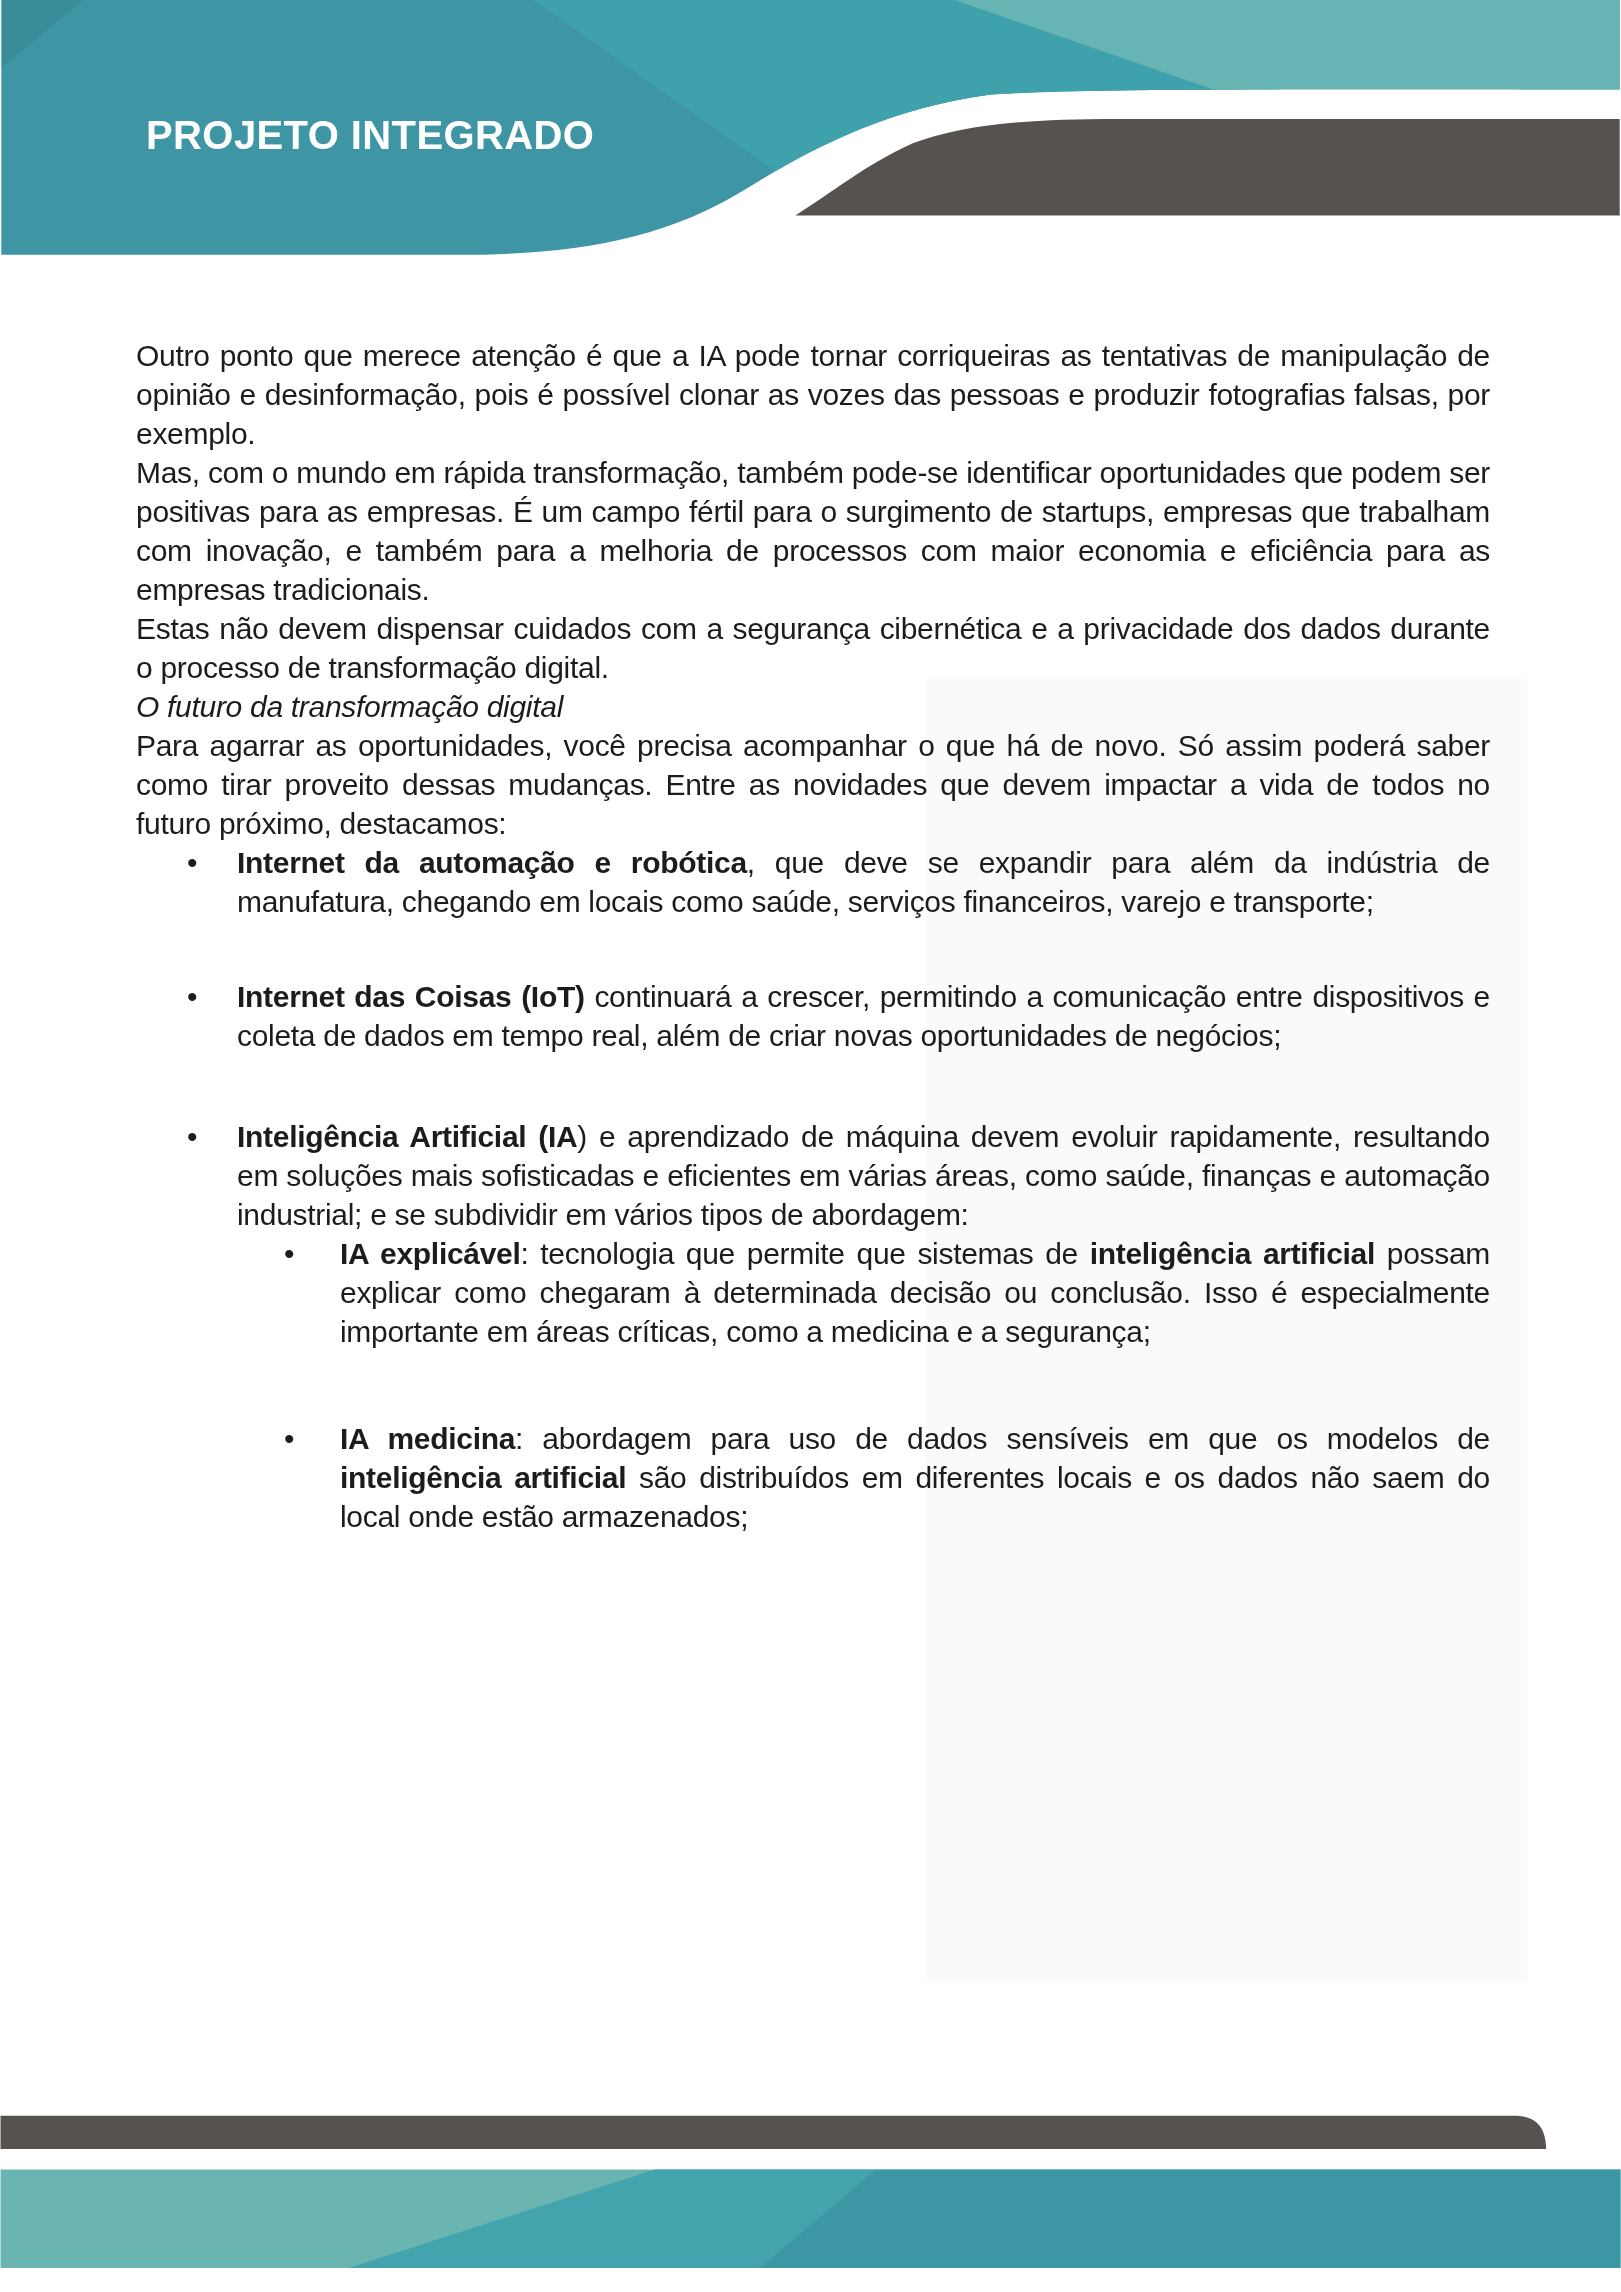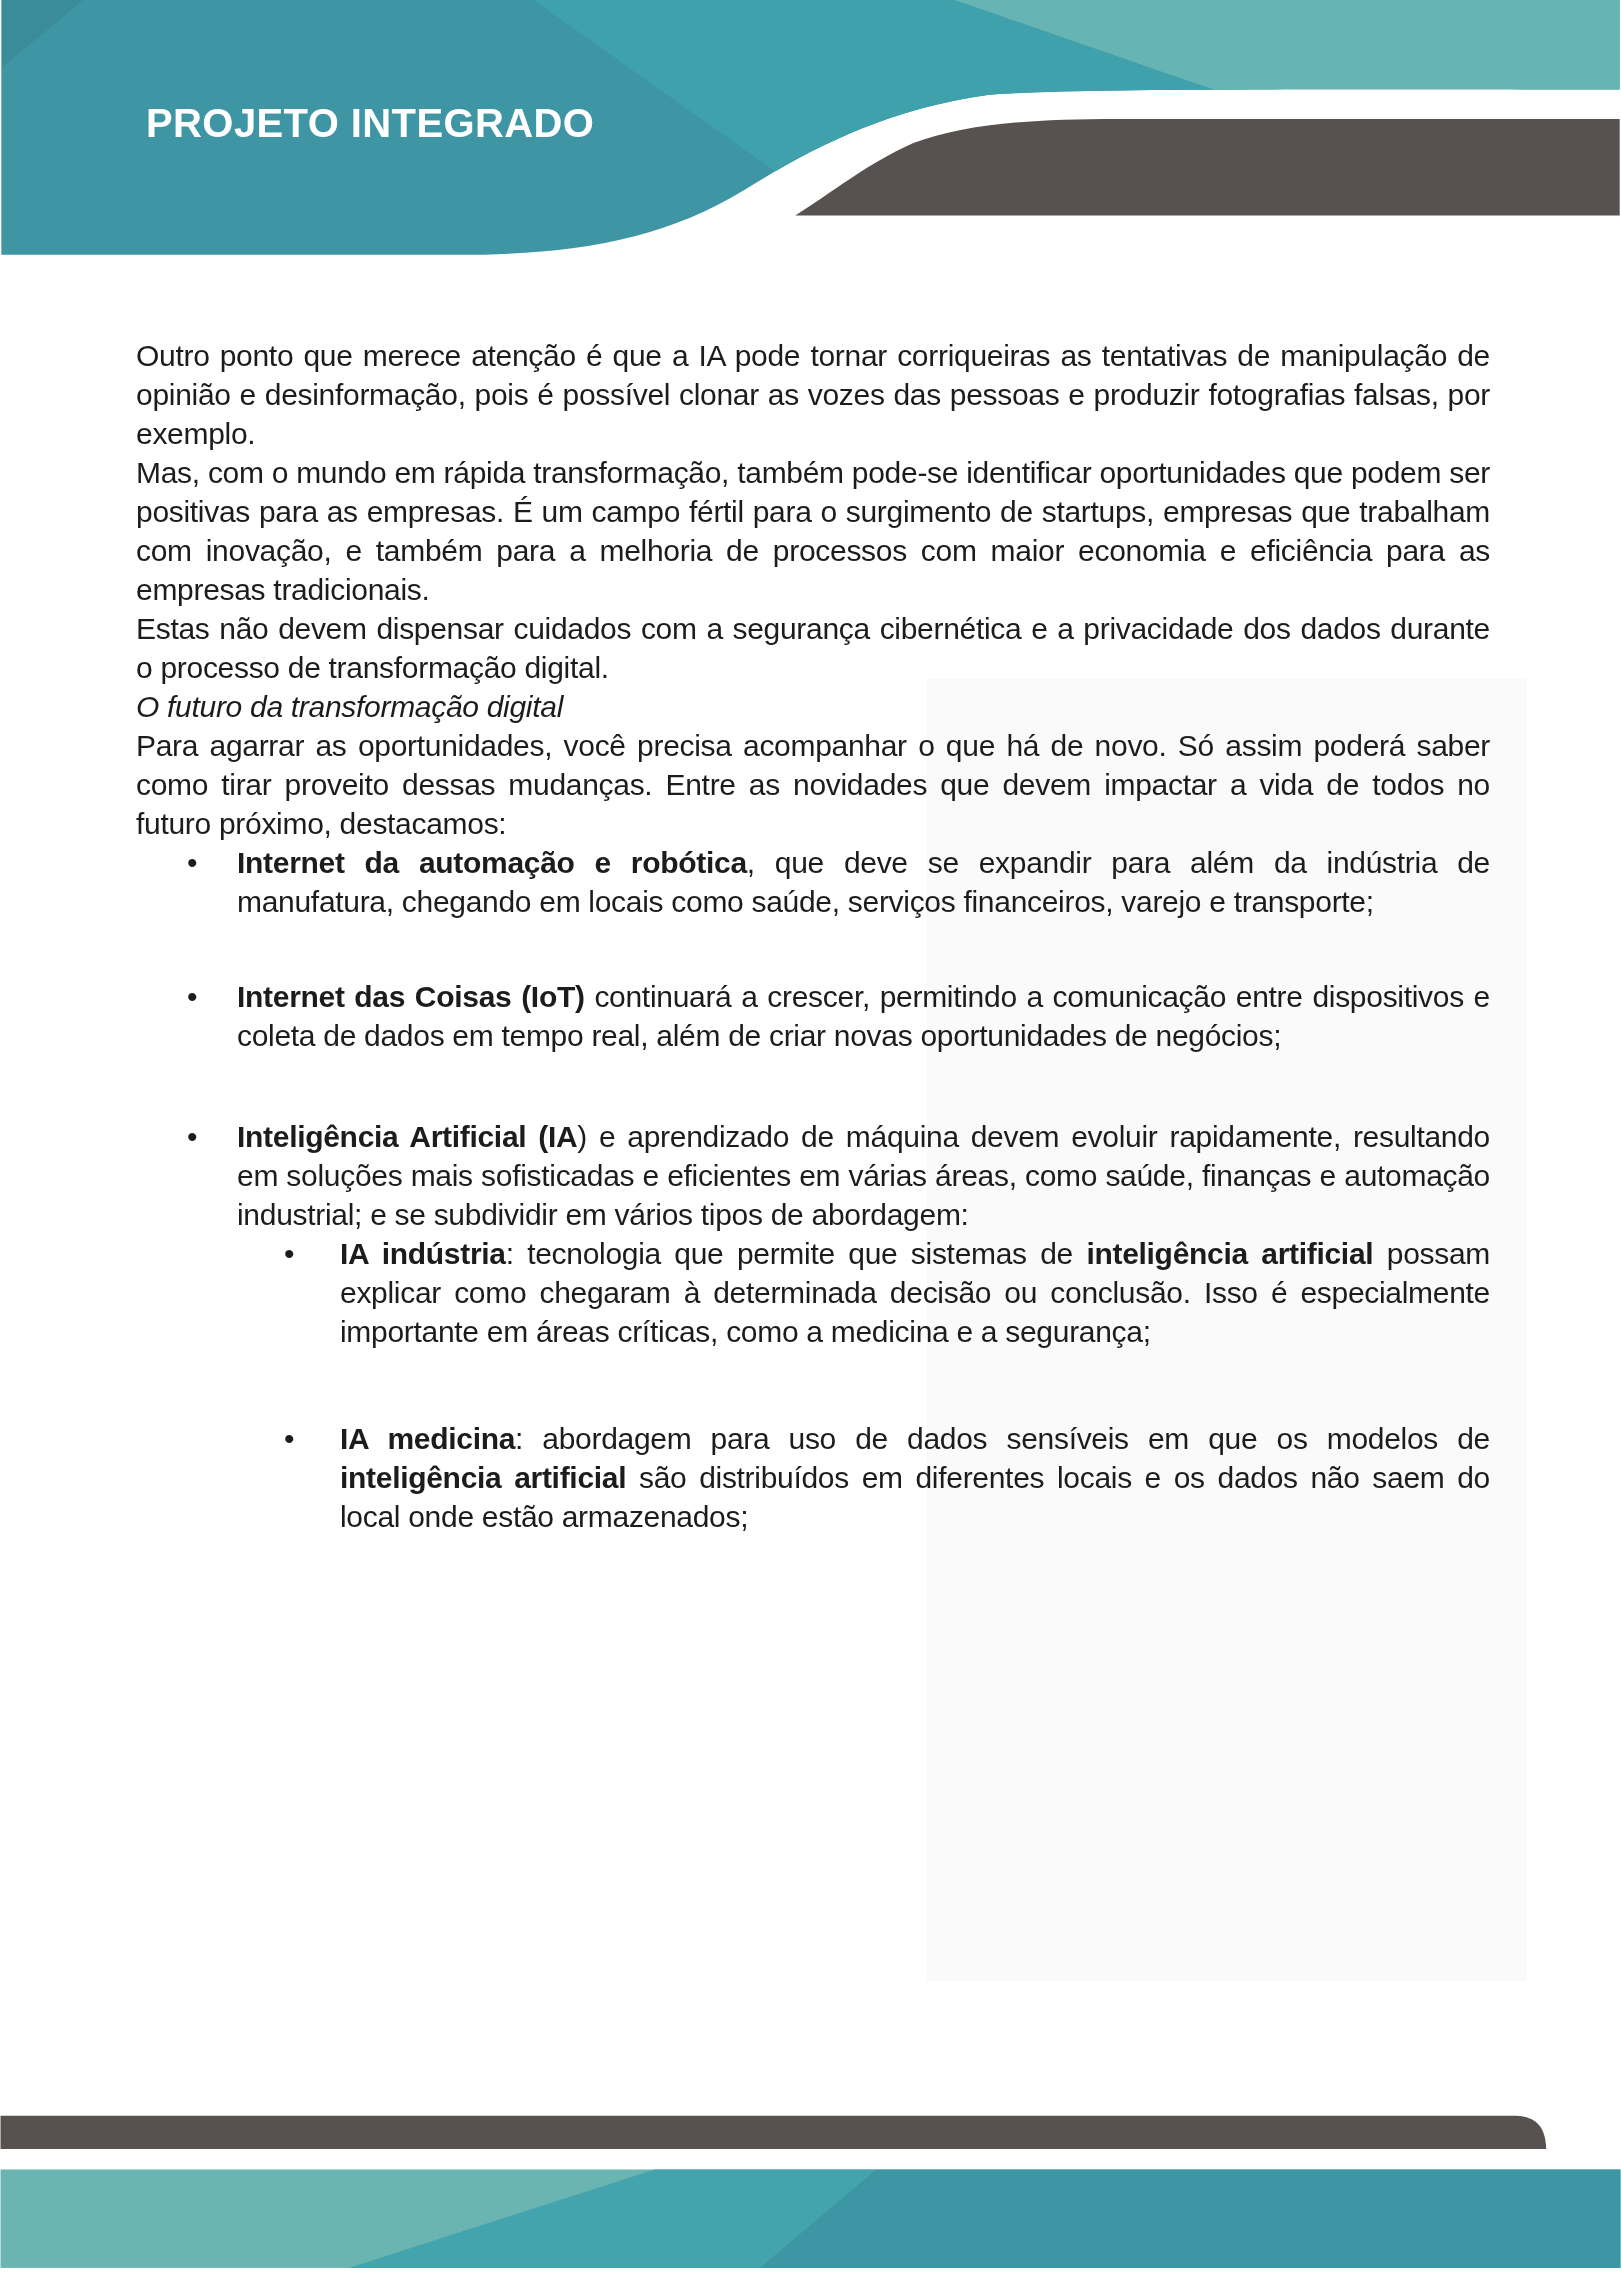--- a/index.html
+++ b/index.html
@@ -7,21 +7,21 @@
     position:relative;
     width:1621px;height:2293px;
     background:#ffffff;
     overflow:hidden;
     font-family:"Liberation Sans", sans-serif;
     color:#1c1c1c;
   }
   .header-banner{position:absolute;top:0;left:0;width:1621px;height:304px;}
   .header-banner svg{display:block;}
   .page-title{
-    position:absolute;left:146px;top:100px;
+    position:absolute;left:146px;top:112px;
     font-size:40px;font-weight:700;line-height:47px;
     color:#ffffff;letter-spacing:0.4px;
   }
   .content{
     position:absolute;left:136px;top:336px;width:1354px;
     font-size:30px;line-height:39px;letter-spacing:-0.01em;
   }
   .content p{margin:0;text-align:justify;}
   .italic-heading{font-style:italic;text-align:center;}
   ul.blist{list-style:none;margin:0;padding:0;}
@@ -84,21 +84,21 @@
 
     <p class="mt62">Para agarrar as oportunidades, você precisa acompanhar o que há de novo. Só assim poderá saber como tirar proveito dessas mudanças. Entre as novidades que devem impactar a vida de todos no futuro próximo, destacamos:</p>
 
     <ul class="blist level1 mt73">
       <li><span class="marker">•</span><span class="bold">Internet da automação e robótica</span><span>, que deve se expandir para além da indústria de manufatura, chegando em locais como saúde, serviços financeiros, varejo e transporte;</span></li>
       <li class="mt63"><span class="marker">•</span><span class="bold">Internet das Coisas (IoT)</span><span> continuará a crescer, permitindo a comunicação entre dispositivos e coleta de dados em tempo real, além de criar novas oportunidades de negócios;</span></li>
       <li class="mt69"><span class="marker">•</span><span class="bold">Inteligência Artificial (IA</span><span>) e aprendizado de máquina devem evoluir rapidamente, resultando em soluções mais sofisticadas e eficientes em várias áreas, como saúde, finanças e automação industrial; e se subdividir em vários tipos de abordagem:</span></li>
     </ul>
 
     <ul class="blist level2 mt73">
-      <li><span class="marker">•</span><span class="bold">IA indústria</span><span>: tecnologia que permite que sistemas de </span><span class="bold">inteligência artificial</span><span> possam explicar como chegaram à determinada decisão ou conclusão. Isso é especialmente importante em áreas críticas, como a medicina e a segurança;</span></li>
+      <li><span class="marker">•</span><span class="bold">IA explicável</span><span>: tecnologia que permite que sistemas de </span><span class="bold">inteligência artificial</span><span> possam explicar como chegaram à determinada decisão ou conclusão. Isso é especialmente importante em áreas críticas, como a medicina e a segurança;</span></li>
       <li class="mt76"><span class="marker">•</span><span class="bold">IA medicina</span><span>: abordagem para uso de dados sensíveis em que os modelos de </span><span class="bold">inteligência artificial</span><span> são distribuídos em diferentes locais e os dados não saem do local onde estão armazenados;</span></li>
     </ul>
 
   </div>
 
   <div class="footer-banner">
     <svg width="1621" height="179" viewBox="0 0 1810 200">
 
       <path d="M0,2 L1690,2 C1714,2 1726,12 1727,39 L1727,39 L0,39 Z" fill="#575150"></path>
 

